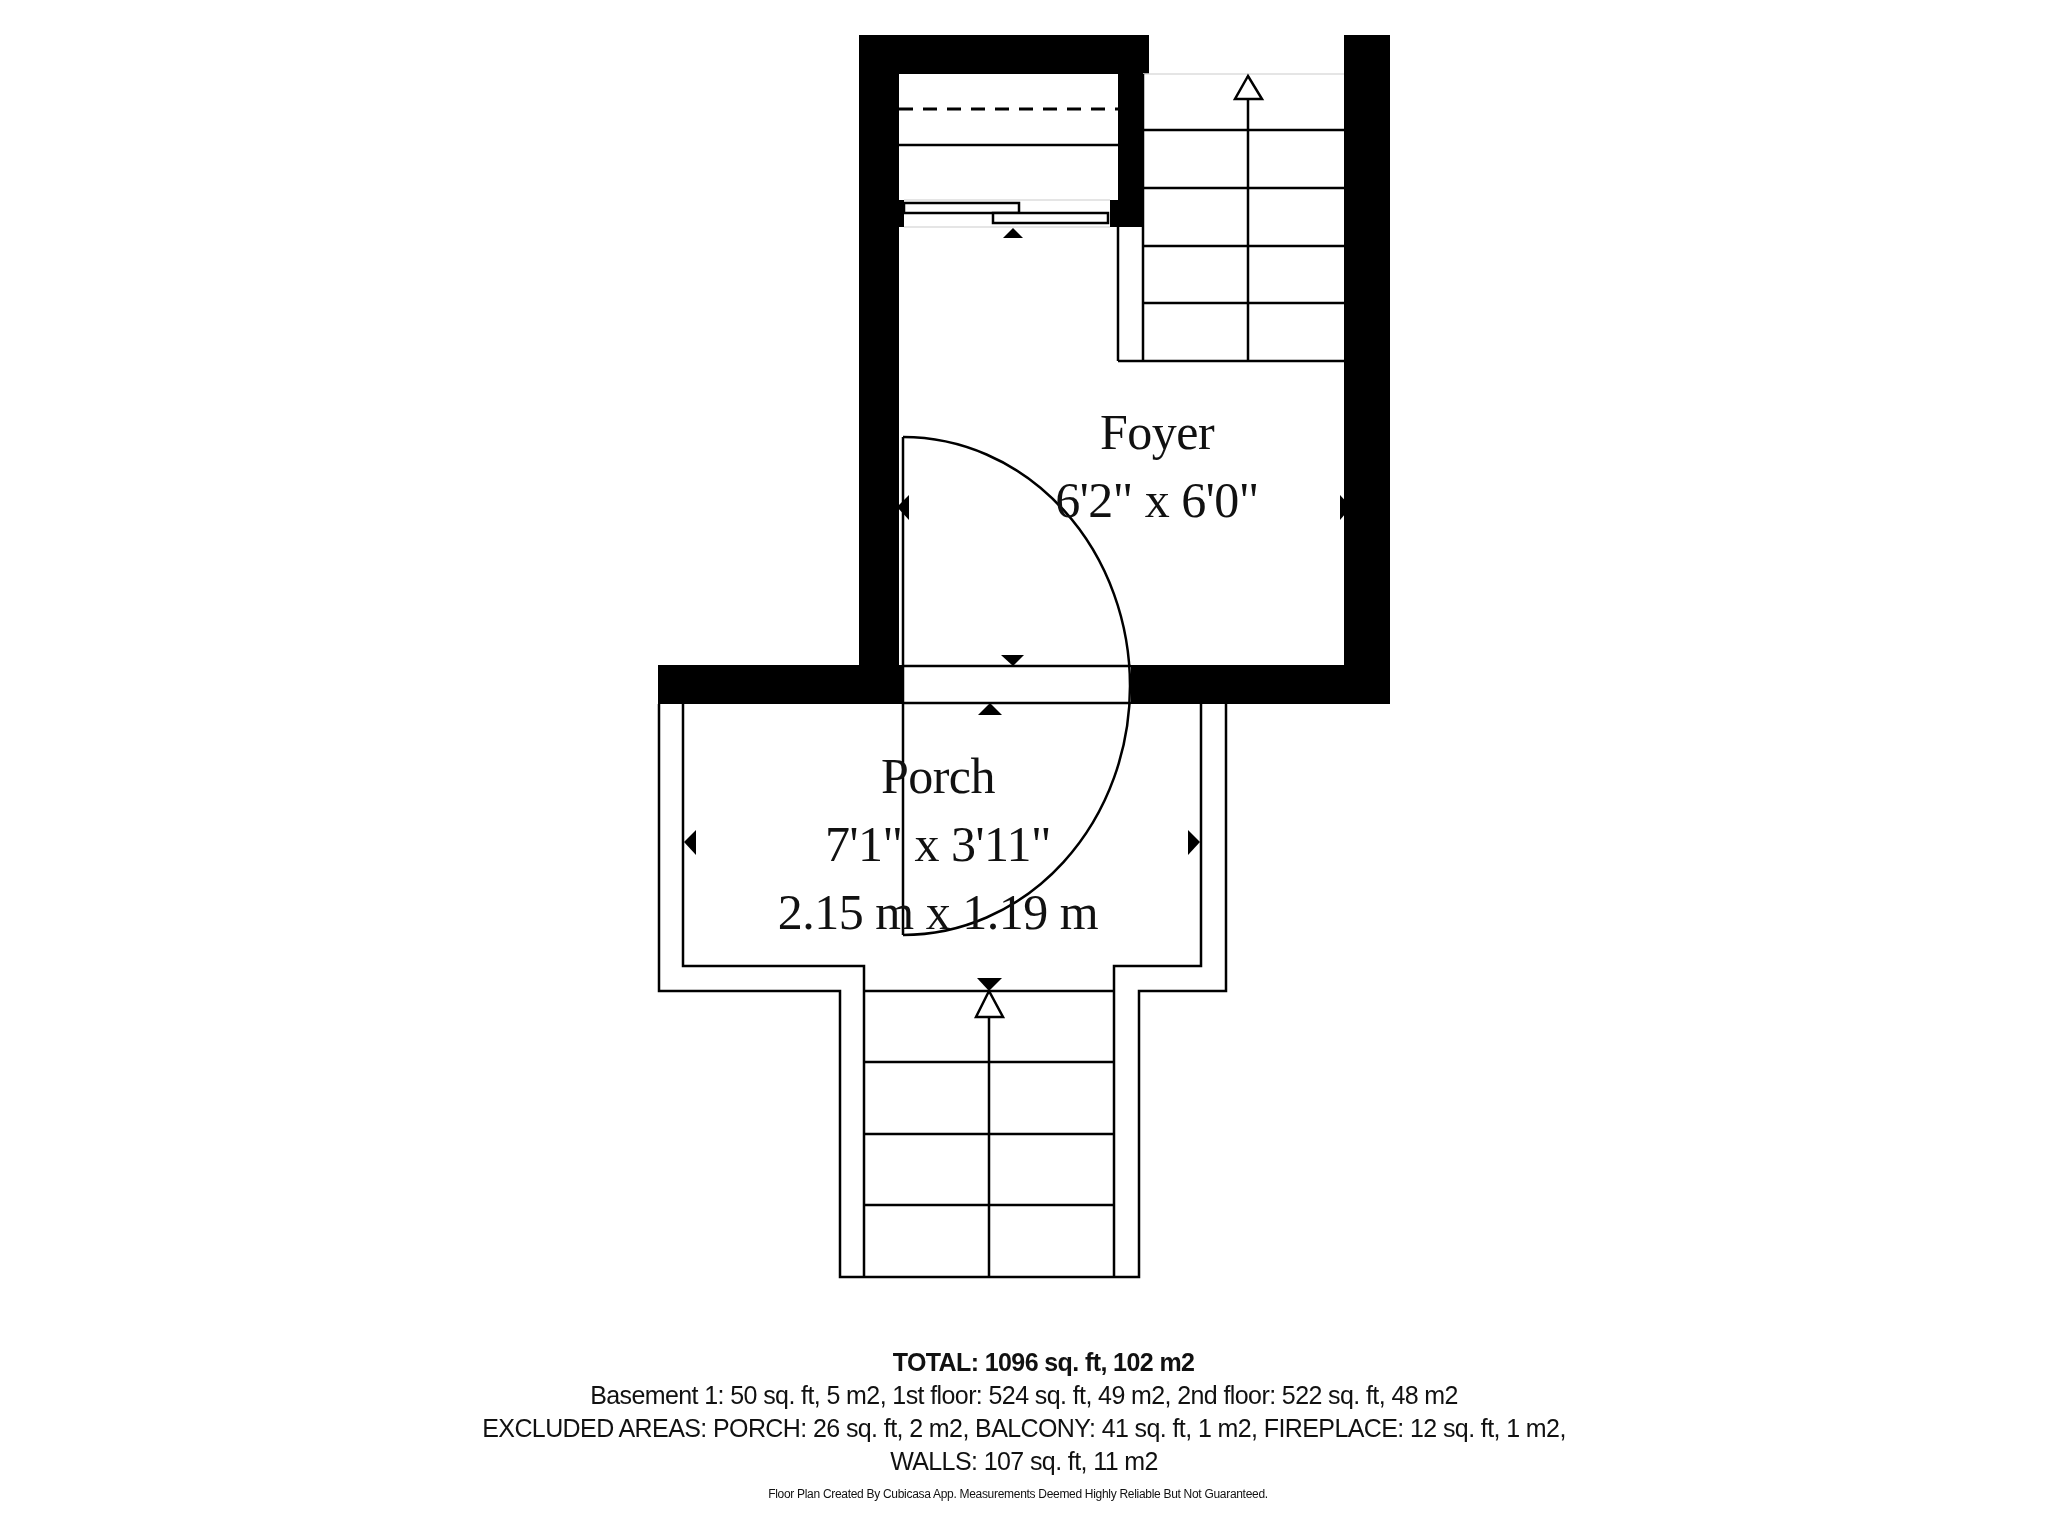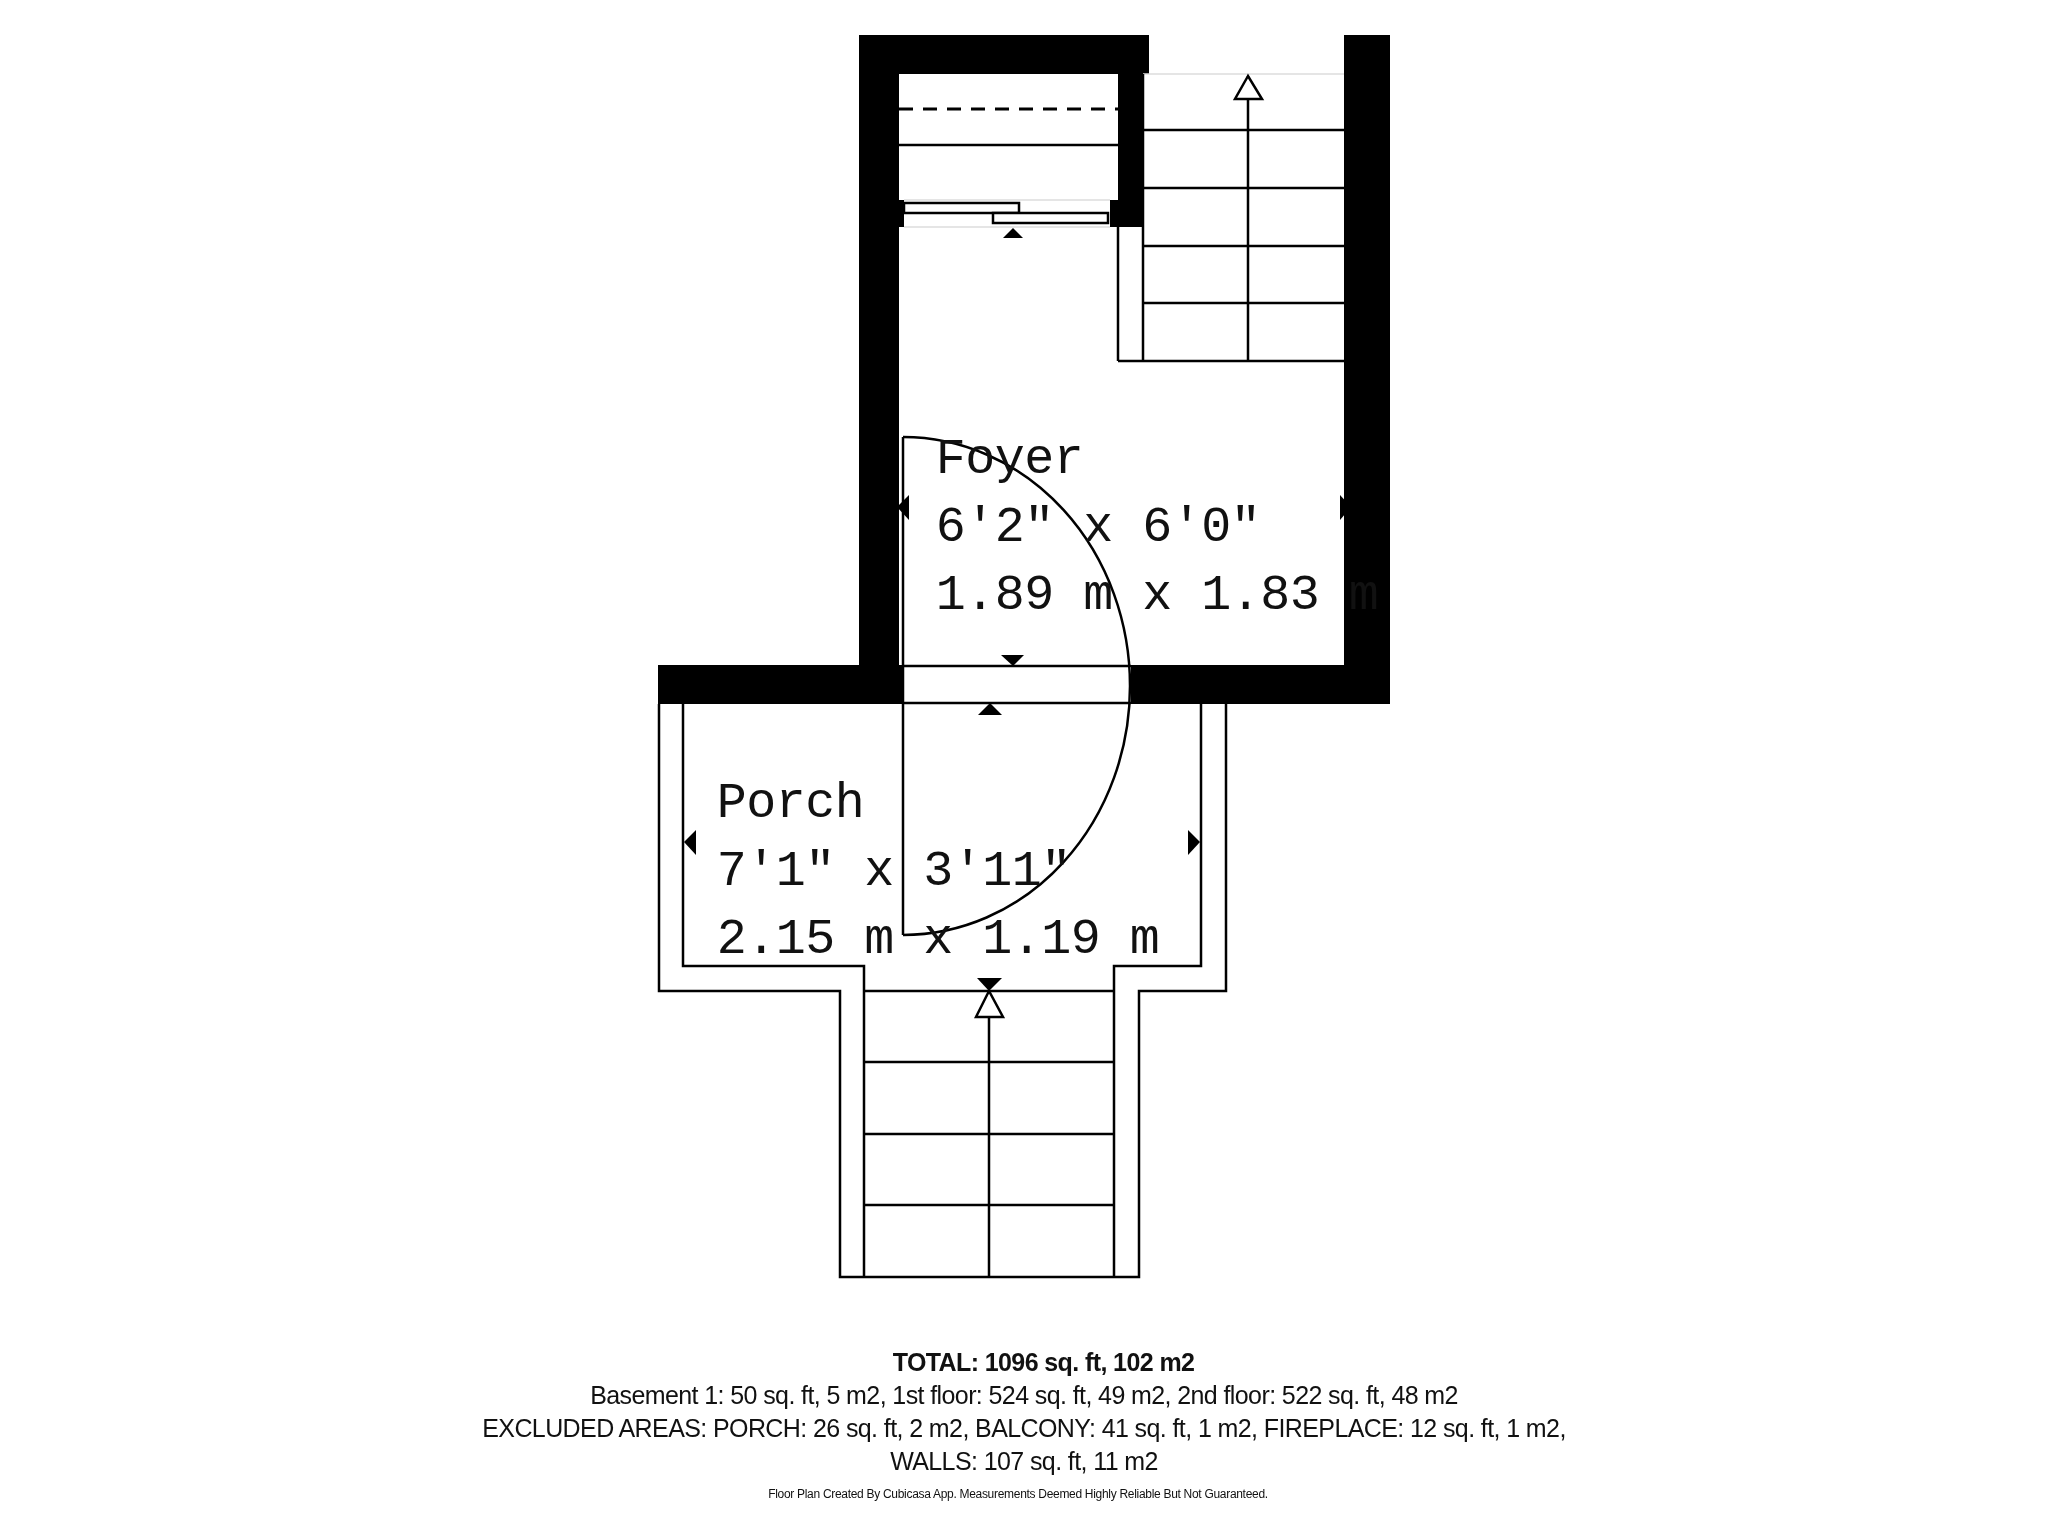--- a/index.html
+++ b/index.html
@@ -1,18 +1,18 @@
 <!DOCTYPE html>
 <html><head>
 <meta charset="utf-8">
 <style>
   html, body { margin: 0; padding: 0; background: #ffffff; }
   body { width: 2048px; height: 1536px; position: relative; overflow: hidden; font-family: "Liberation Sans", "DejaVu Sans", sans-serif; color: #000; }
   #plan { position: absolute; left: 0; top: 0; width: 2048px; height: 1536px; }
-  .room-label { position: absolute; text-align: left; font-family: Liberation Mono, monospace; font-size: 50px; line-height: 68px; color: #111; white-space: nowrap; transform: translateX(-50%); letter-spacing: -0.5px; margin-top: 28px; }
+  .room-label { position: absolute; text-align: center; font-family: Liberation Serif, serif; font-size: 50px; line-height: 68px; color: #111; white-space: nowrap; transform: translateX(-50%); letter-spacing: -0.5px; }
   .summary { position: absolute; left: 0; width: 2048px; top: 1346px; text-align: center; font-family: "Liberation Sans", "DejaVu Sans", sans-serif; color: #111; }
   .summary .line { font-size: 25px; line-height: 33px; white-space: nowrap; letter-spacing: -0.6px; }
   .summary .total { font-weight: bold; padding-left: 39px; }
   .disclaimer { position: absolute; left: 0; width: 2036px; top: 1487px; text-align: center; font-family: "Liberation Sans", "DejaVu Sans", sans-serif; font-size: 12px; color: #111; letter-spacing: -0.3px; }
 </style>
 </head>
 <body>
 
 <svg id="plan" viewBox="0 0 2048 1536" xmlns="http://www.w3.org/2000/svg">
 
@@ -92,21 +92,20 @@
     <line x1="864" y1="1205" x2="1114" y2="1205"></line>
     <line x1="989" y1="991" x2="989" y2="1277"></line>
     <polygon points="989,991 976,1017 1003,1017" fill="#fff"></polygon>
     <polygon points="977,978 1002,978 989,991" fill="#000" stroke="none"></polygon>
   </g>
 </svg>
 
 <div class="room-label" style="left:1157px; top:398px;">
   <div>Foyer</div>
   <div>6'2" x 6'0"</div>
-  <div>1.89 m x 1.83 m</div>
 </div>
 
 <div class="room-label" style="left:938px; top:742px;">
   <div>Porch</div>
   <div>7'1" x 3'11"</div>
   <div>2.15 m x 1.19 m</div>
 </div>
 
 <div class="summary">
   <div class="line total">TOTAL: 1096 sq. ft, 102 m2</div>

